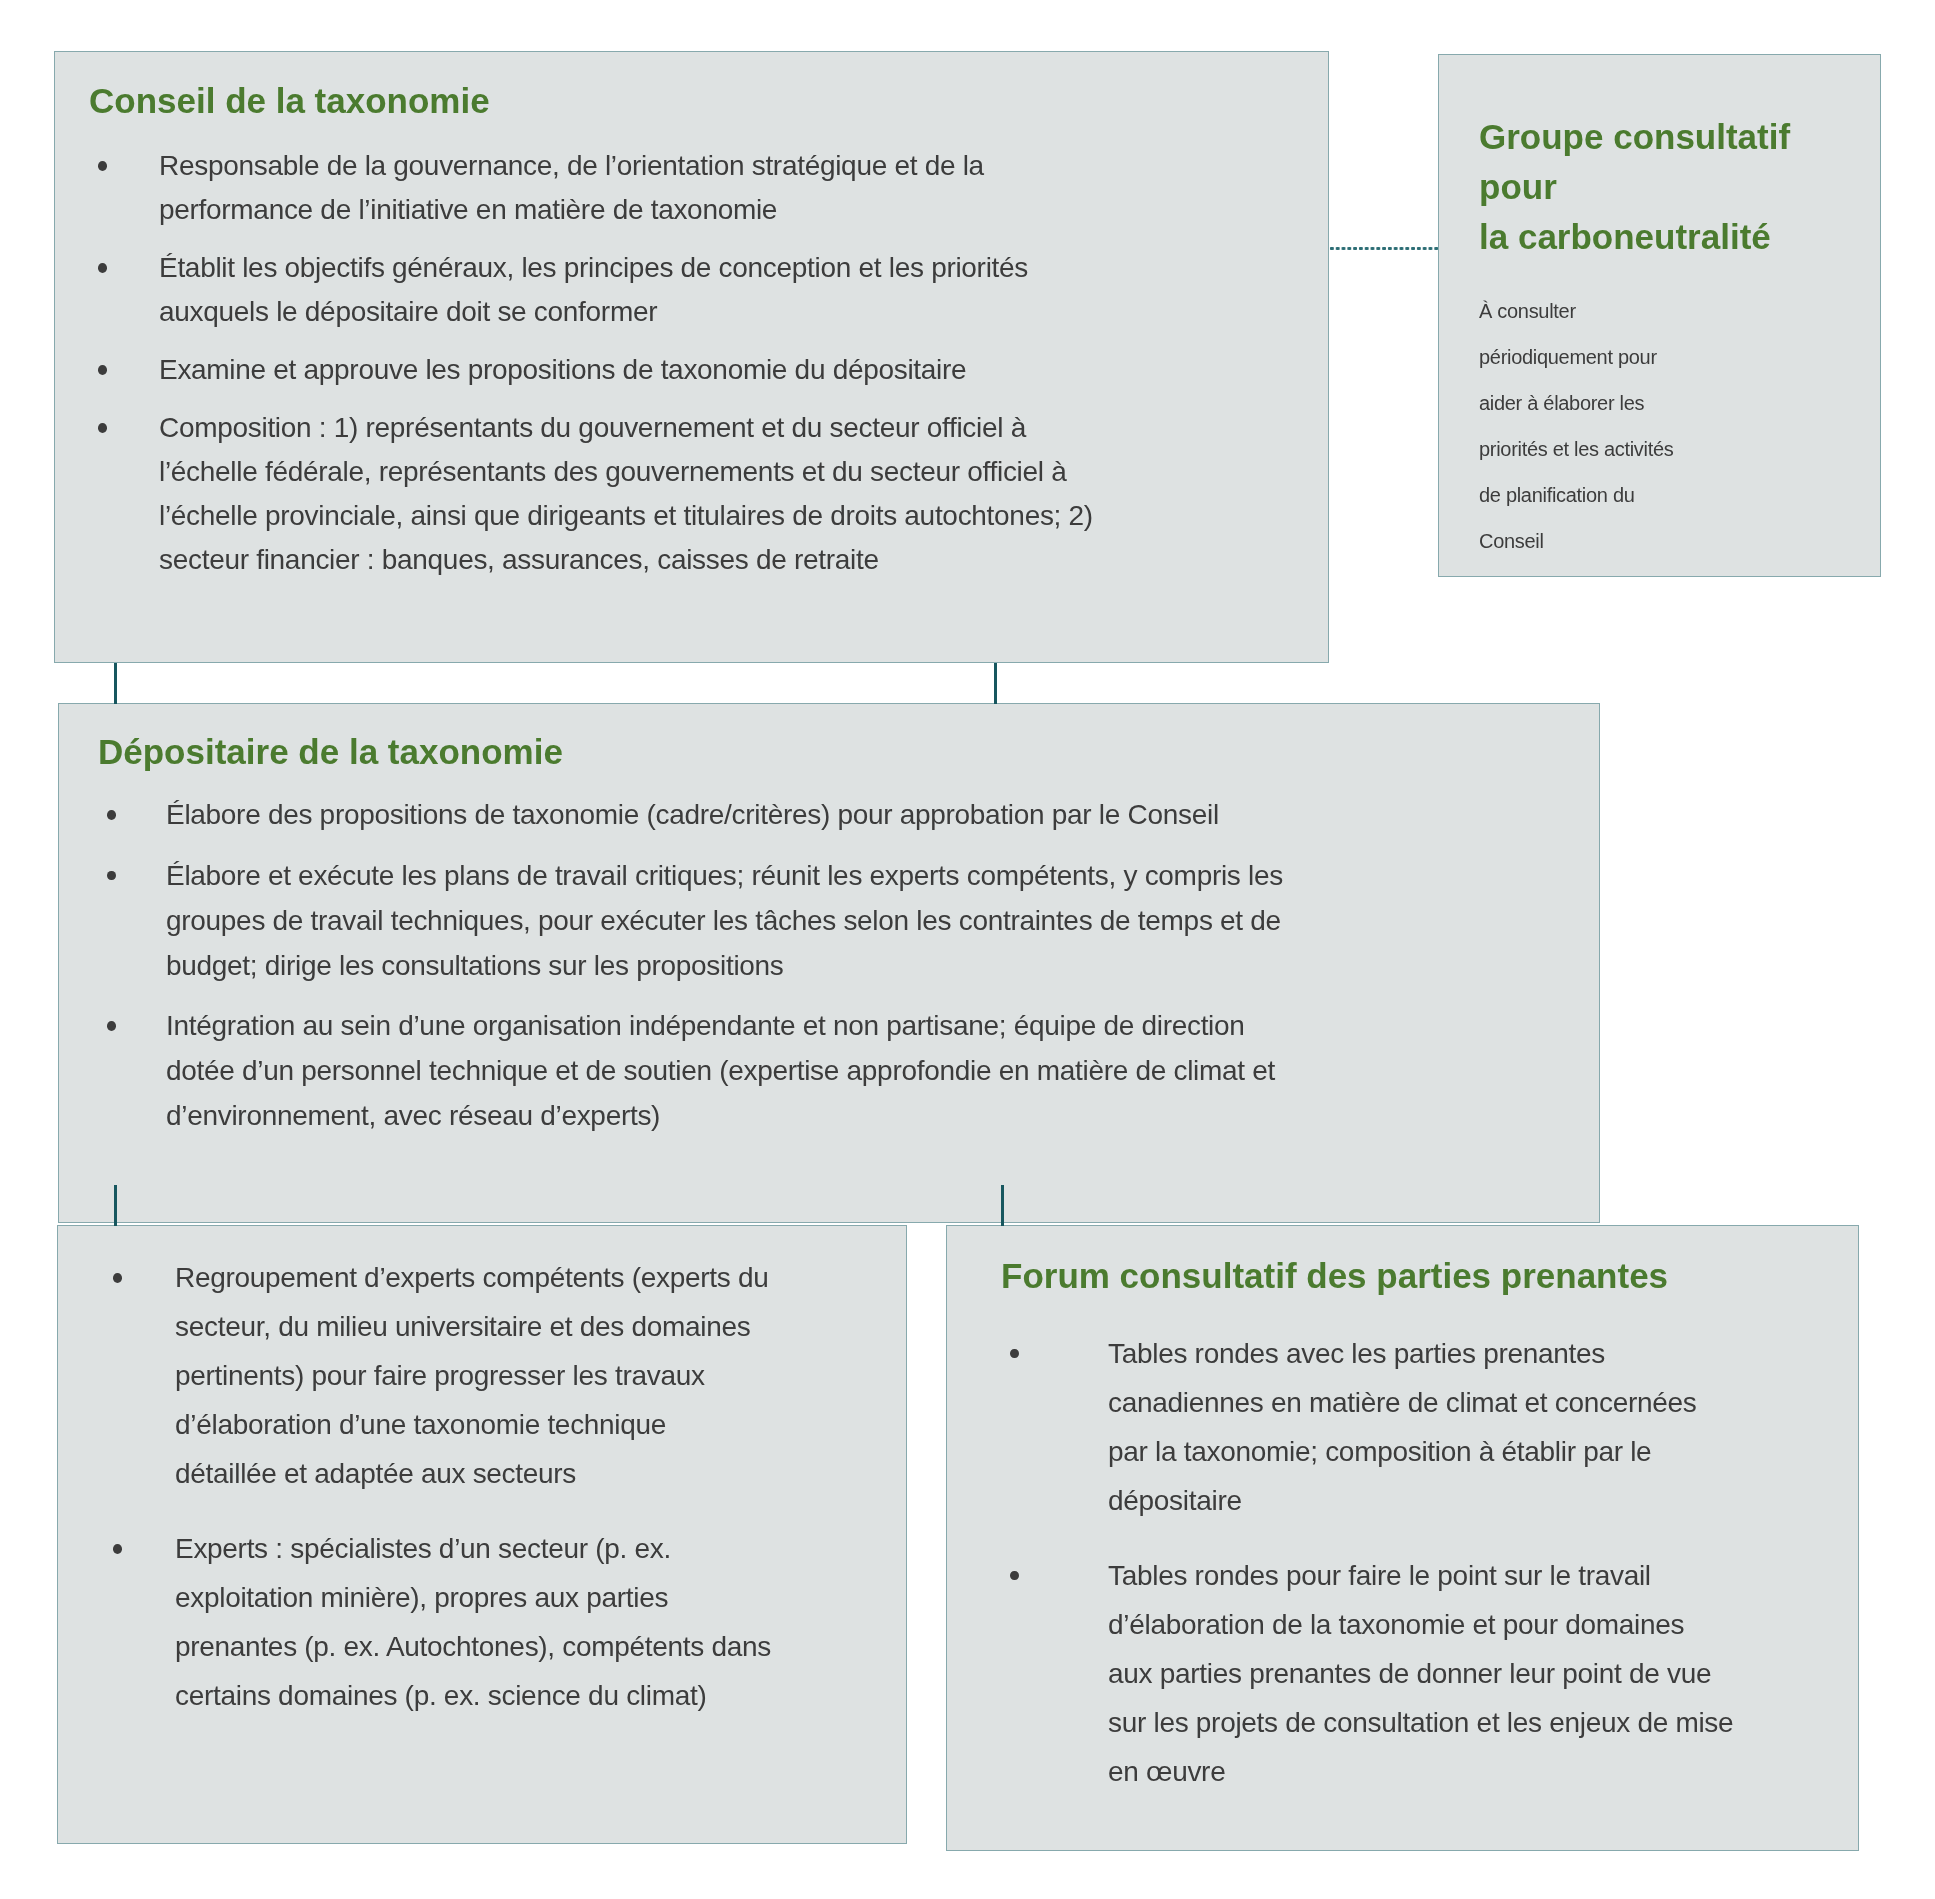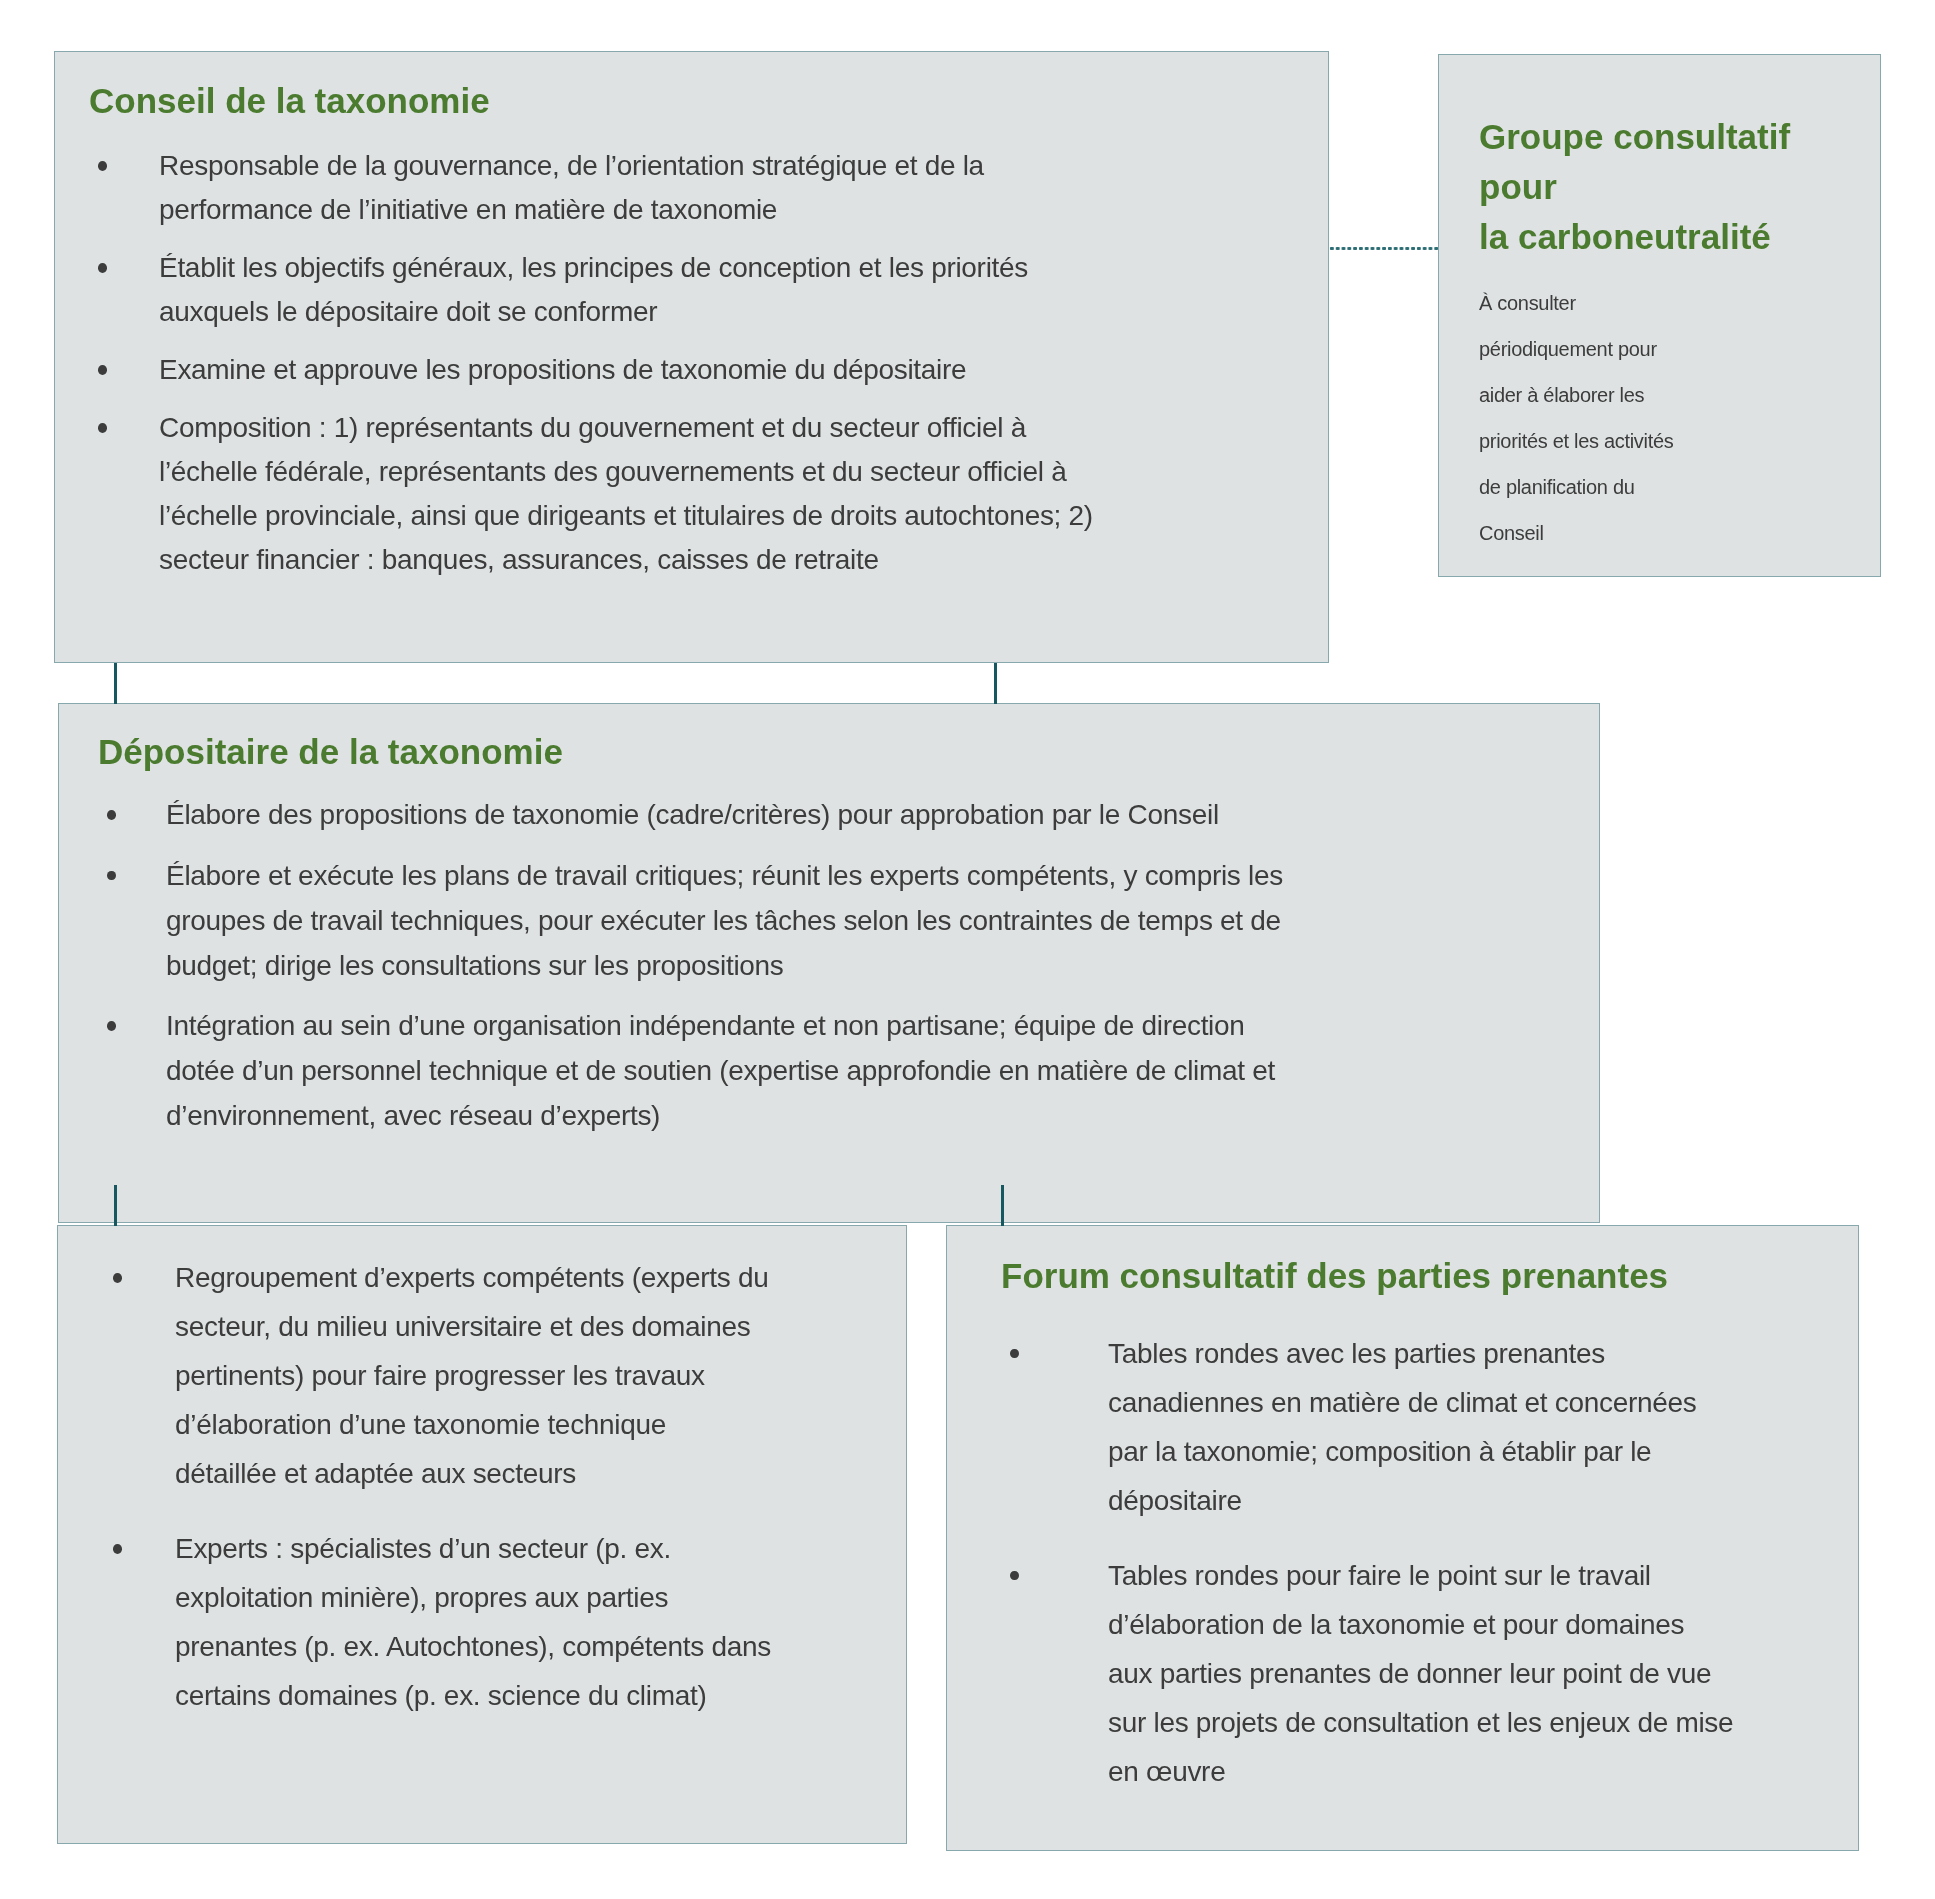--- a/index.html
+++ b/index.html
@@ -61,21 +61,21 @@
 
   
   #box-conseil{ left:54px; top:51px; width:1275px; height:612px; padding:26px 26px 0 34px; }
   #box-conseil .box-title{ margin-bottom:20.6px; }
   #box-conseil .bullet{ grid-template-columns:70px 1fr; margin-bottom:14px; }
   #box-conseil .btext{ line-height:44px; }
   #box-conseil .marker{ margin-top:17.4px; }
 
   
   #box-groupe{ left:1438px; top:54px; width:443px; height:523px; padding:57px 19.4px 0 40px; }
-  #box-groupe .box-title{ line-height:50px; margin-bottom:18px; }
+  #box-groupe .box-title{ line-height:50px; margin-bottom:26px; }
   #box-groupe .body-text{ line-height:46px; }
 
   
   #box-depositaire{ left:58px; top:703px; width:1542px; height:520px; padding:24.5px 26px 0 39px; }
   #box-depositaire .box-title{ margin-bottom:18px; }
   #box-depositaire .bullet{ grid-template-columns:68px 1fr; margin-bottom:15.5px; }
   #box-depositaire .btext{ line-height:45px; }
   #box-depositaire .marker{ margin-top:18px; }
 
   

